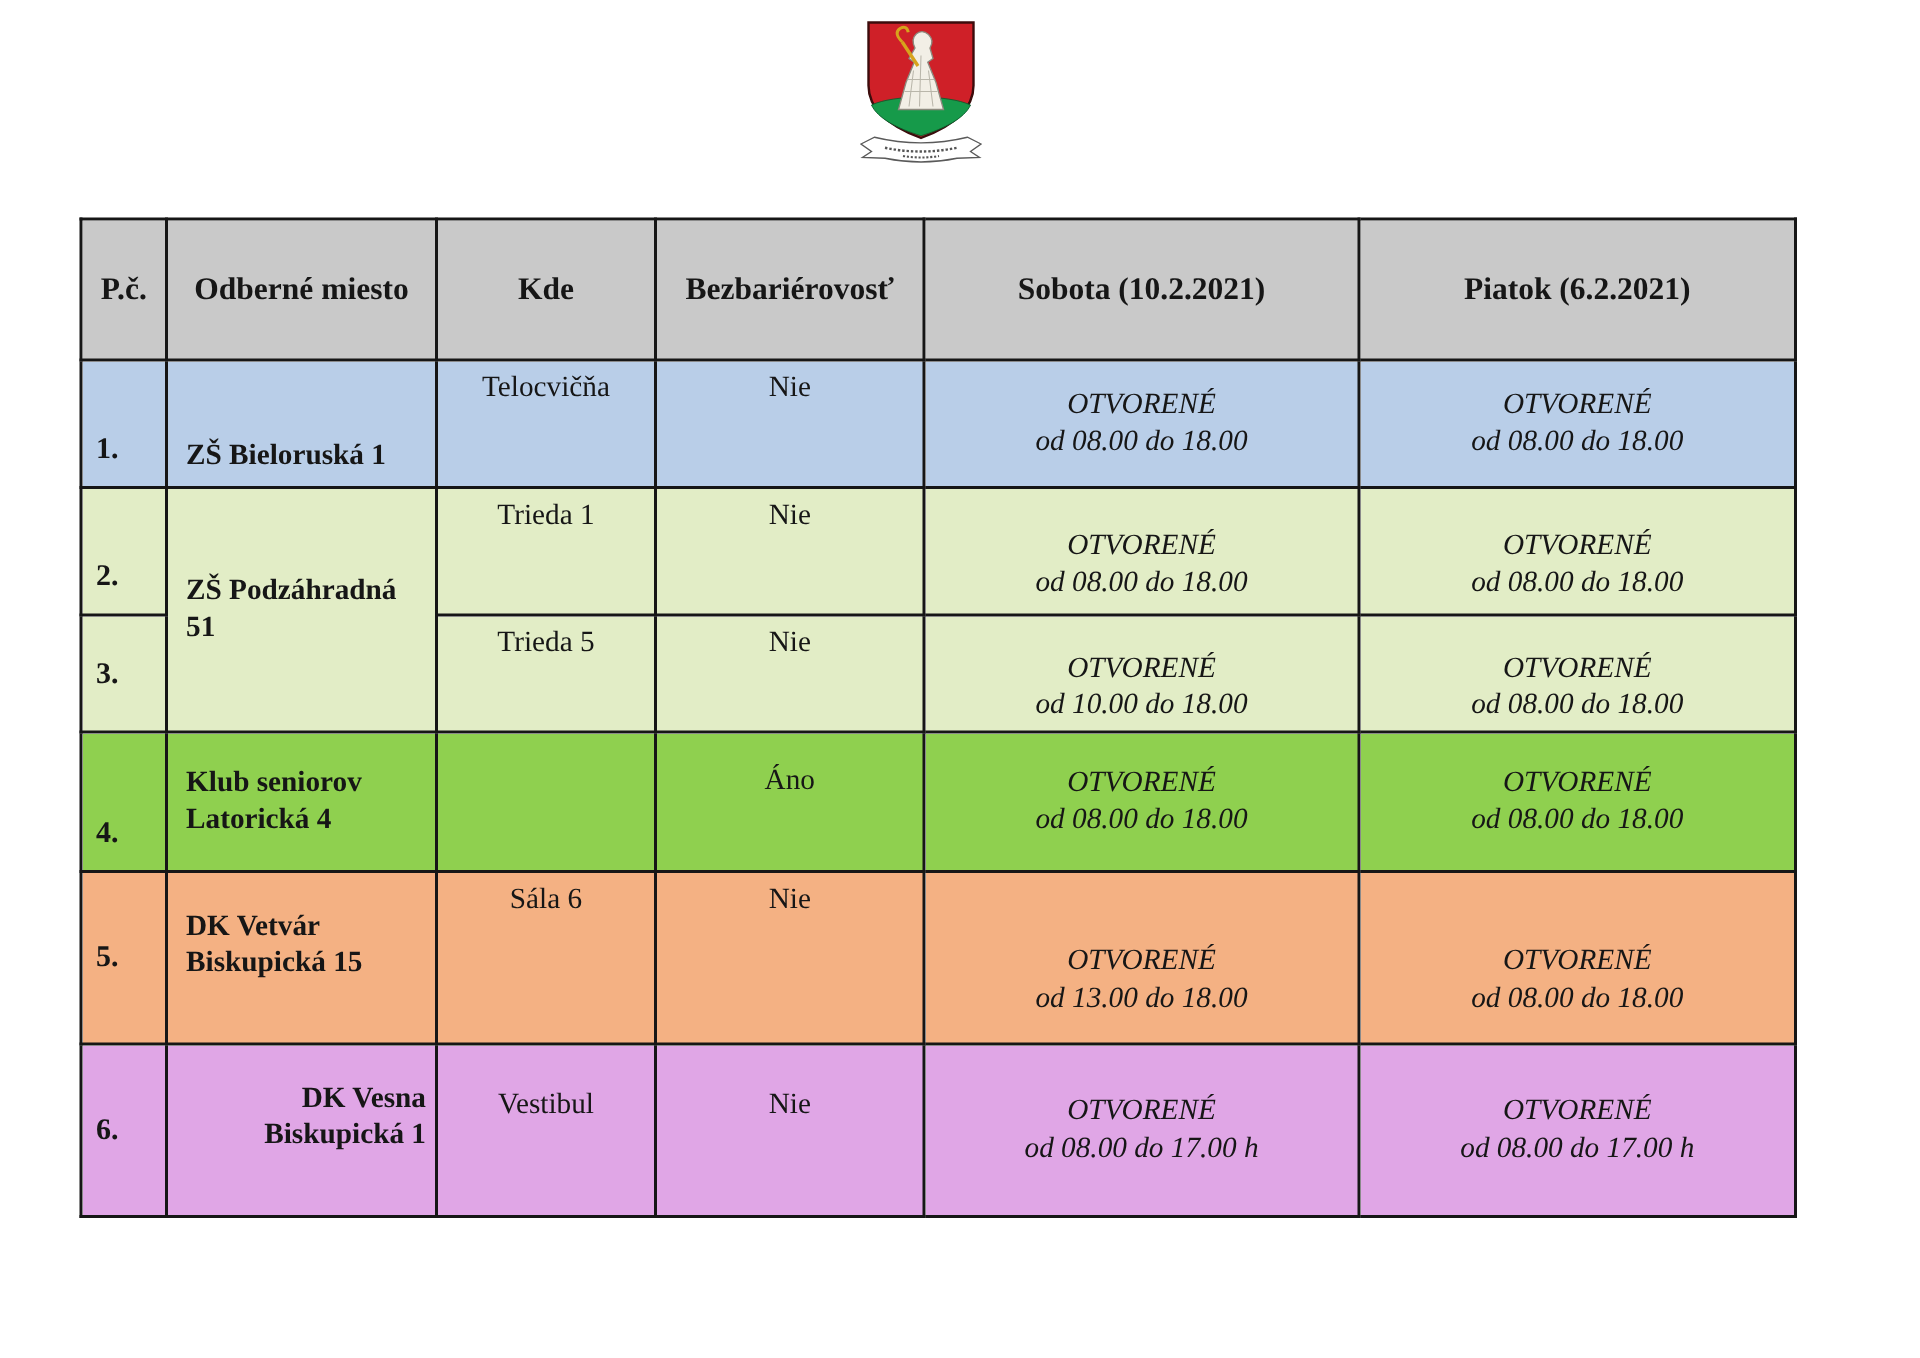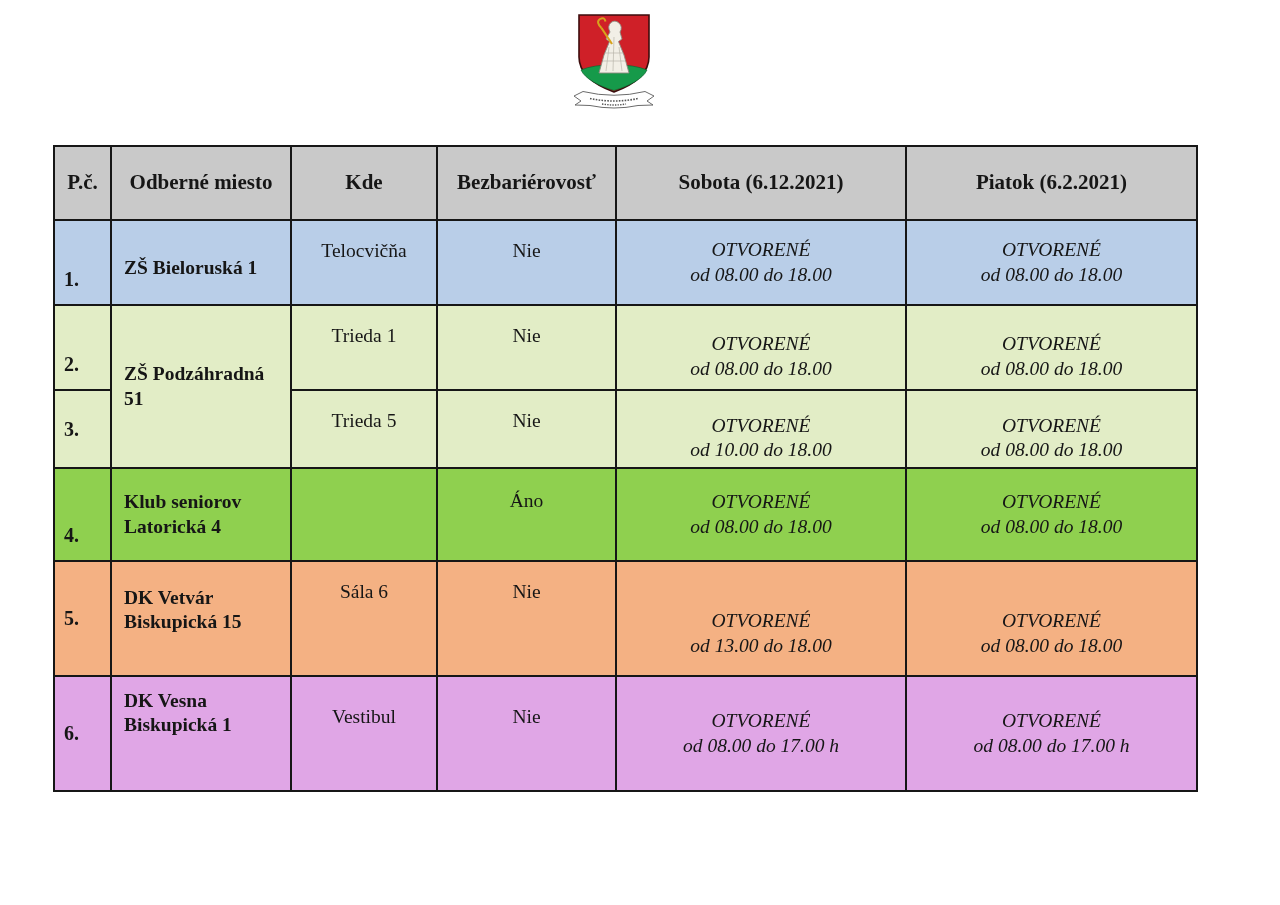--- a/index.html
+++ b/index.html
@@ -28,21 +28,21 @@
     overflow: hidden;
   }
   th {
     font-size: 21px;
     font-weight: bold;
     text-align: center;
     vertical-align: middle;
     line-height: 1.3;
     padding: 4px 6px;
   }
-  .h-hdr  { height: 74px; font-family: Liberation Serif, serif; }
+  .h-hdr  { height: 94px; font-family: Liberation Serif, serif; }
   .h-r1   { height: 85px; }
   .h-r2   { height: 85px; }
   .h-r3   { height: 78px; }
   .h-r4   { height: 93px; }
   .h-r5   { height: 115px; }
   .h-r6   { height: 115px; }
 
   td { font-size: 19.5px; line-height: 1.25; }
 
   td.num {
@@ -54,29 +54,29 @@
   }
   td.num.va-mid { vertical-align: middle; padding-bottom: 4px; }
 
   td.place {
     font-weight: bold;
     text-align: left;
     vertical-align: middle;
     padding: 4px 6px 4px 12px;
     white-space: pre-line;
   }
-  td.place.va-bot { vertical-align: bottom; padding-bottom: 24px; margin-top: 40px; }
+  td.place.va-bot { vertical-align: bottom; padding-bottom: 8px; margin-top: 40px; }
   td.place.va-top { vertical-align: top; }
   td.place.pt-lg  { padding-top: 24px; }
-  td.place.pt-sm  { padding-top: 12px; }
+  td.place.pt-sm  { padding-top: 24px; text-align: right; }
 
   td.kde, td.bez {
     text-align: center;
     vertical-align: top;
-    padding-top: 18px;
+    padding-top: 6px;
     white-space: pre-line;
   }
   td.pt-24 { }
   td.pt-20 { padding-top: 20px; margin-top: 12px; }
   td.pt-28 { padding-top: 28px; }
 
   td.time {
     text-align: center;
     vertical-align: middle;
     white-space: pre-line;
@@ -118,21 +118,21 @@
         <col style="width:290px">
         <col style="width:291px">
     </colgroup>
 
     <tbody>
         <tr class="h-hdr" style="background-color: rgb(201, 201, 201);">
       <th>P.č.</th>
       <th>Odberné miesto</th>
       <th>Kde</th>
       <th>Bezbariérovosť</th>
-      <th>Sobota (6.12.2021)</th>
+      <th>Sobota (10.2.2021)</th>
       <th>Piatok (6.2.2021)</th>
     </tr>
 
     <tr class="h-r1" style="background-color: rgb(185, 206, 232);">
       <td class="num">1.</td>
       <td class="place va-bot">ZŠ Bieloruská 1</td>
       <td class="kde pt-24">Telocvičňa</td>
       <td class="bez pt-24">Nie</td>
       <td class="time">OTVORENÉ
 od 08.00 do 18.00</td>

